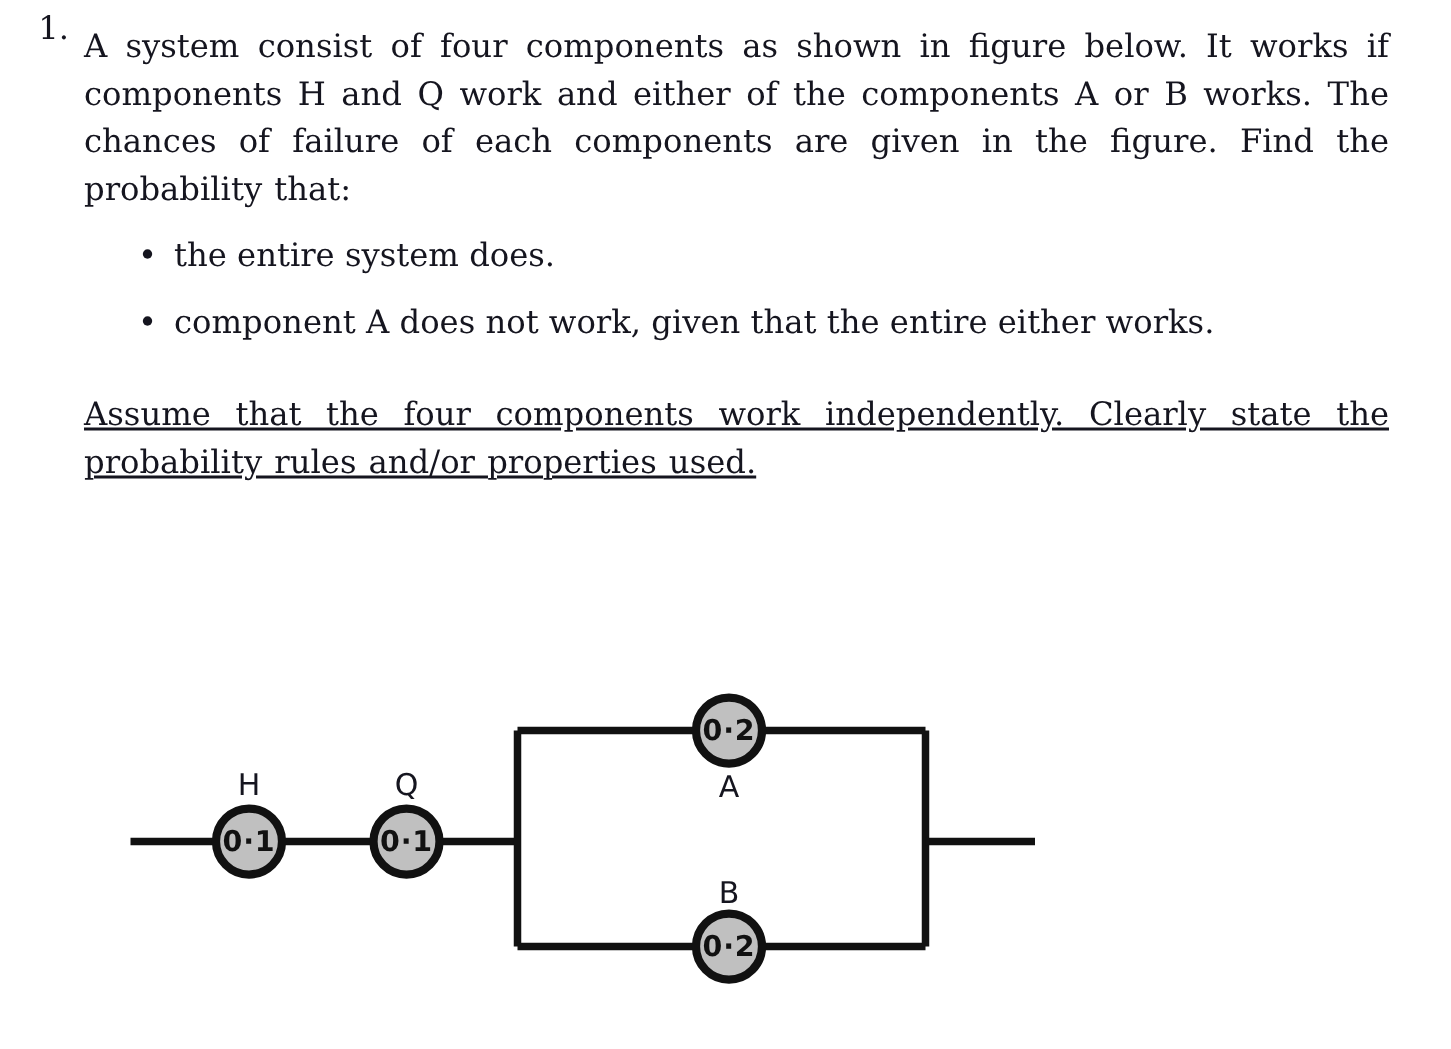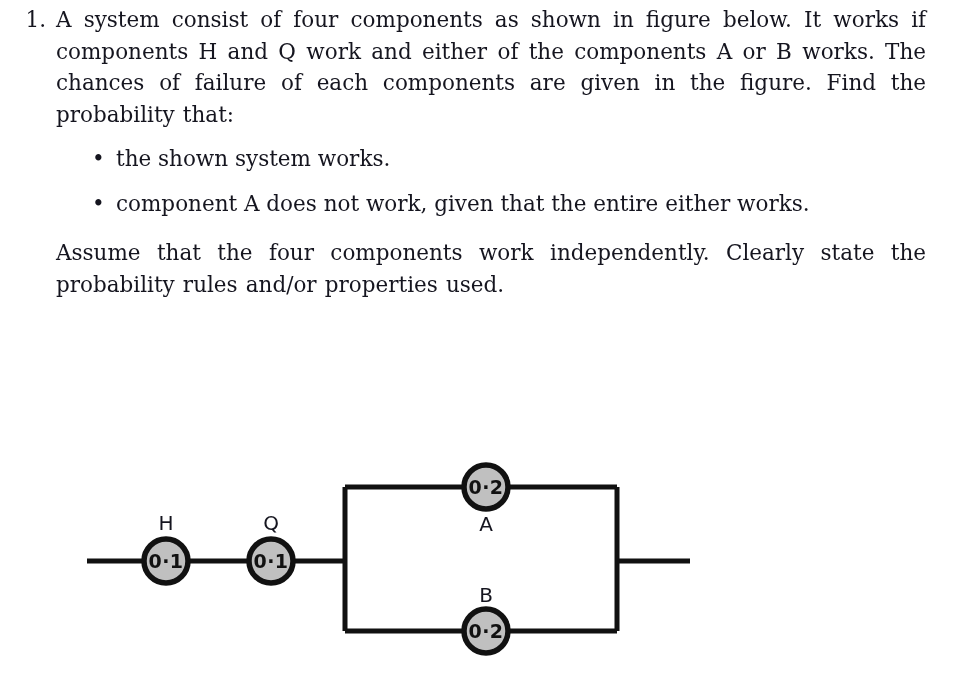--- a/index.html
+++ b/index.html
@@ -45,21 +45,21 @@
     flex: 1 1 auto;
     padding-right: 41px;
   }
 
   .q-para {
     font-size: 21.5px;
     line-height: 31.5px;
     text-align: justify;
     text-justify: inter-word;
     margin: 0;
-    padding-top: 4px;
+    padding-top: 16px;
     word-spacing: 0.06em;
   }
 
   ul.q-list {
     list-style: none;
     margin: 13px 0 0 0;
     padding: 0 0 0 36px;
   }
 
   ul.q-list li {
@@ -73,20 +73,21 @@
   ul.q-list li .bullet-dot {
     position: absolute;
     left: 0;
     top: 0;
     font-size: 21.5px;
     line-height: 31.5px;
   }
 
   #closing-para {
     margin-top: 14px;
+    text-decoration: underline;
   }
 
   
   #diagram-area {
     position: absolute;
     left: 0;
     top: 430px;
     width: 967px;
     height: 269px;
   }
@@ -129,21 +130,21 @@
 
 <div id="question-block">
   <div class="q-row">
     <div class="q-number">1.</div>
     <div class="q-body">
       <p class="q-para">A system consist of four components as shown in figure below. It works if components H and Q work and either of the components A or B works. The chances of failure of each components are given in the figure. Find the probability that:</p>
 
       <ul class="q-list">
         <li>
           <span class="bullet-dot">•</span>
-          <span>the shown system works.</span>
+          <span>the entire system does.</span>
         </li>
         <li>
           <span class="bullet-dot">•</span>
           <span>component A does not work, given that the entire either works.</span>
         </li>
       </ul>
 
       <p class="q-para" id="closing-para">Assume that the four components work independently. Clearly state the probability rules and/or properties used.</p>
     </div>
   </div>

